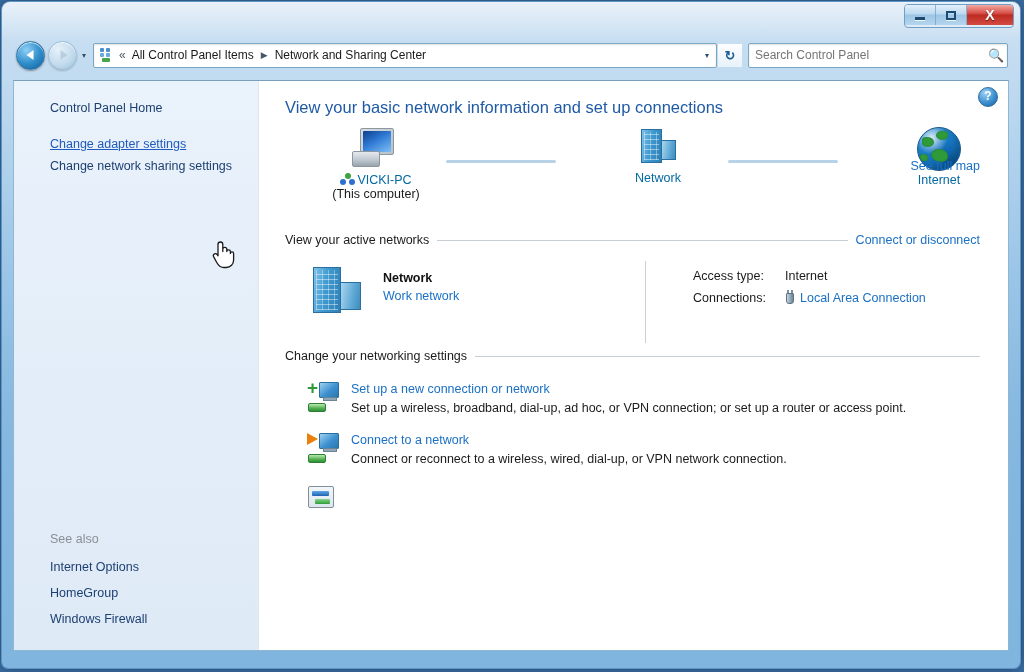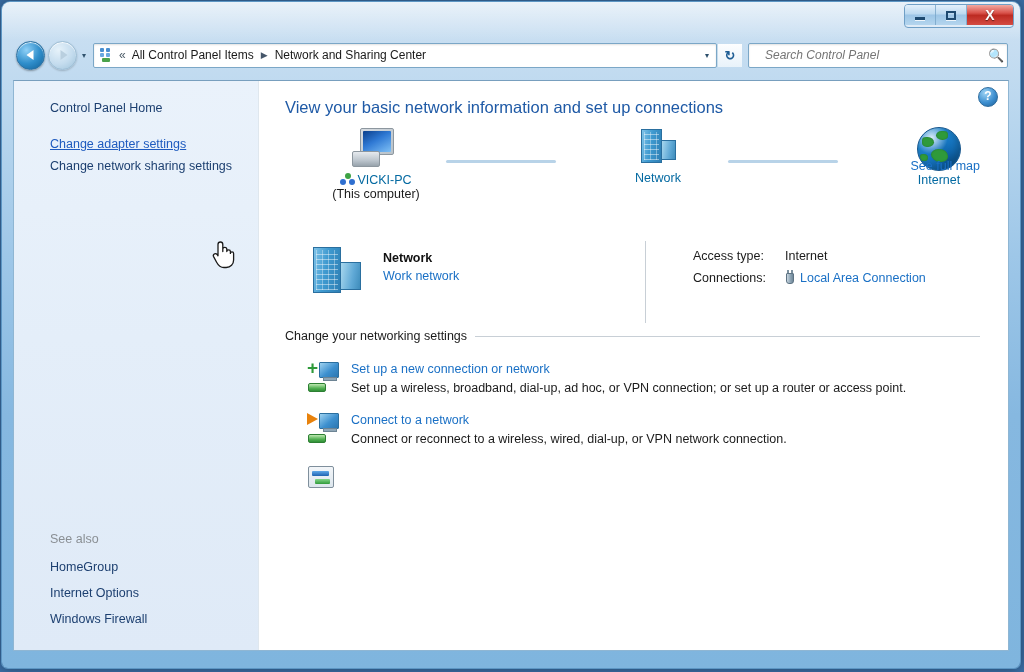--- a/index.html
+++ b/index.html
@@ -212,23 +212,22 @@
     align-items: center;
     box-shadow: inset 0 1px 2px rgba(0,0,0,.12);
   }
   #search-input {
     flex: 1;
     border: none;
     outline: none;
     background: transparent;
     font-family: "Liberation Sans", sans-serif;
     font-size: 12px;
-    font-style: italic;
     color: #000000;
-    padding: 0 16px;
+    padding: 0 6px;
     min-width: 0;
   }
   #search-icon {
     flex: none;
     width: 22px;
     text-align: center;
     color: #2a6ca8;
     font-size: 13px;
     cursor: default;
   }
@@ -690,22 +689,22 @@
   <div id="client">
 
     <div id="sidebar">
       <div class="side-link plain">Control Panel Home</div>
       <div id="side-gap"></div>
       <div class="side-link hovered">Change adapter settings</div>
       <div class="side-link linkish">Change network sharing settings</div>
 
       <div id="see-also">
         <div id="see-also-title">See also</div>
+        <div class="side-link linkish">Internet Options</div>
         <div class="side-link linkish">HomeGroup</div>
-        <div class="side-link linkish">Internet Options</div>
         <div class="side-link linkish">Windows Firewall</div>
       </div>
 
       <svg id="cursor" viewBox="0 0 26 30">
         <path d="M8,14 L8,5.5 C8,4.1 9.1,3 10.4,3 C11.7,3 12.8,4.1 12.8,5.5 L12.8,12.5
                  L12.8,10.3 C12.8,9.2 13.7,8.3 14.8,8.3 C15.9,8.3 16.8,9.2 16.8,10.3
                  L16.8,12.6 C16.8,11.6 17.6,10.8 18.6,10.8 C19.6,10.8 20.4,11.6 20.4,12.6
                  L20.4,14.4 C20.4,13.5 21.1,12.8 22,12.8 C22.9,12.8 23.6,13.5 23.6,14.4
                  L23.6,21 C23.6,25.2 20.6,28.5 16.2,28.5 L14,28.5
                  C10.3,28.5 8.4,26.6 6.6,23.2 L3.6,17.6 C3.1,16.6 3.5,15.4 4.5,14.9
@@ -754,20 +753,25 @@
               <i></i>
               <i></i>
               <i></i>
           </div>
           <div class="nm-label">Internet</div>
         </div>
 
         <div id="see-full-map">See full map</div>
       </div>
 
+      <div class="sec-head">
+        <span class="sh-label">View your active networks</span>
+        <span class="sh-rule"></span>
+        <span class="sh-right">Connect or disconnect</span>
+      </div>
 
       <div id="active-net">
         <div id="an-left">
           <div id="an-icon" class="icon-server big-ver">
             <div class="big"></div>
               <div class="small"></div>
           </div>
           <div>
             <div id="an-name">Network</div>
             <div id="an-type">Work network</div>

